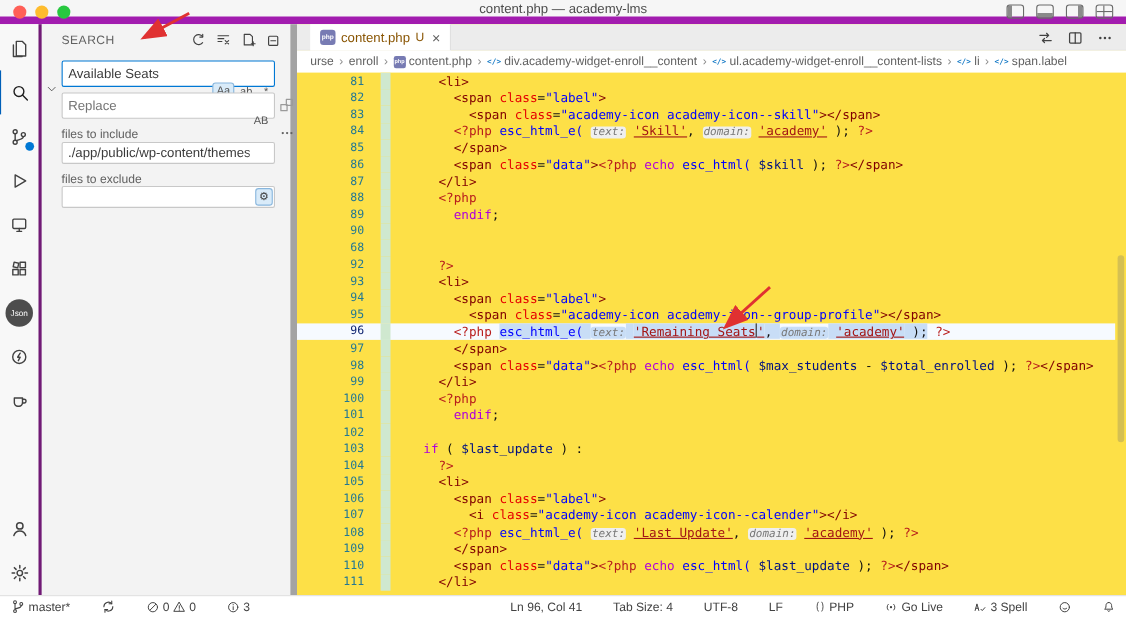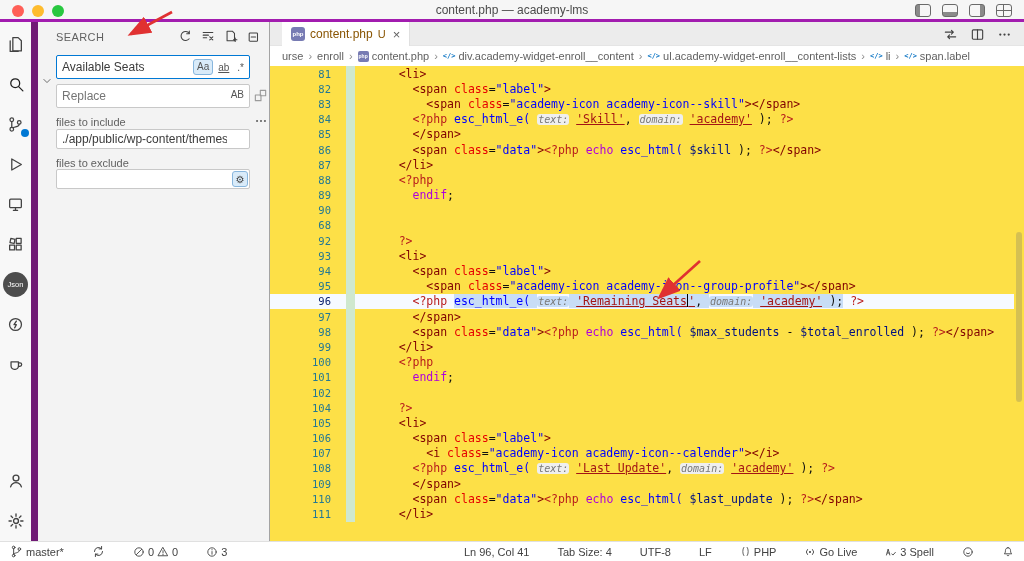--- a/index.html
+++ b/index.html
@@ -2,57 +2,57 @@
 <html><head>
 <meta charset="utf-8">
 <style>
   html,body{margin:0;padding:0;background:#fff;}
   *{box-sizing:border-box;}
   .window{position:relative;width:1024px;height:561px;overflow:hidden;background:#fff;
     font-family:"Liberation Sans",sans-serif;color:#3b3b3b;font-size:12px;}
 
   
   .titlebar{position:absolute;left:0;top:0;right:0;height:22px;background:#f6f6f6;
-    border-bottom:3px solid #a21caf;display:flex;align-items:center;justify-content:center;}
+    border-bottom:7px solid #a21caf;display:flex;align-items:flex-end;justify-content:center;}
   .lights{position:absolute;left:12px;top:5px;display:flex;gap:8px;}
   .light{width:12px;height:12px;border-radius:50%;}
   .light.red{background:#ff5f57;}.light.yellow{background:#febc2e;}.light.green{background:#28c840;}
   .tb-title{font-size:12px;color:#4c4c4c;}
   .tb-icons{position:absolute;right:12px;top:4px;display:flex;gap:11px;align-items:center;}
   .wicon{width:16px;height:13px;border:1.2px solid #6a6a6a;border-radius:3px;}
   .wicon.left{background:linear-gradient(to right,#8a8a8a 0 4px,transparent 4px);}
   .wicon.bottom{background:linear-gradient(to top,#8a8a8a 0 4px,transparent 4px);}
   .wicon.right{background:linear-gradient(to left,#8a8a8a 0 4px,transparent 4px);}
   .wicon.grid{background:
     linear-gradient(#6a6a6a,#6a6a6a) 50% 0/1.2px 100% no-repeat,
     linear-gradient(#6a6a6a,#6a6a6a) 0 50%/100% 1.2px no-repeat;}
 
   
   .activitybar{position:absolute;left:0;top:22px;width:38px;bottom:20px;background:#f8f8f8;
-    border-right:7px solid #701a75;display:flex;flex-direction:column;align-items:center;padding-top:2px;}
+    border-right:3px solid #701a75;display:flex;flex-direction:column;align-items:center;padding-top:2px;}
   .ab-item{width:38px;height:40px;display:flex;align-items:center;justify-content:center;position:relative;}
   .ab-item.active{border-left:2px solid #005fb8;}
   .ab-badge{position:absolute;right:6px;bottom:7px;width:8px;height:8px;border-radius:50%;background:#0078d4;}
   .json-badge{width:25px;height:25px;border-radius:50%;background:#4d4d4d;color:#fff;font-size:7.5px;
     display:flex;align-items:center;justify-content:center;}
   .ab-bottom{margin-top:auto;display:flex;flex-direction:column;align-items:center;}
   svg.ic{stroke:#424242;fill:none;stroke-width:1.2;stroke-linecap:round;stroke-linejoin:round;}
   svg.ic .fill{fill:#424242;stroke:none;}
 
   
   .sidebar{position:absolute;left:38px;top:22px;width:232px;bottom:20px;background:#f3f3f3;
-    border-right:1px solid #a3a3a3;}
+    border-right:6px solid #a3a3a3;}
   .sb-header{position:absolute;left:18px;top:9px;font-size:11px;color:#616161;letter-spacing:.4px;}
   .sb-header-icons{position:absolute;right:8px;top:7px;display:flex;gap:9px;align-items:center;}
   .toggle-replace{position:absolute;left:4px;top:54px;color:#616161;}
   .box{position:absolute;left:18px;width:194px;}
   .box input{width:100%;height:24px;background:#fff;border:1px solid #c8c8c8;border-radius:2px;
     font-family:"Liberation Sans",sans-serif;font-size:12px;color:#3b3b3b;padding:0 56px 0 5px;outline:none;}
   .box.focused input{border-color:#0078d4;}
-  .box .opts{position:absolute;right:3px;top:4px;display:flex;gap:2px;align-items:flex-end;padding-left:34px;}
+  .box .opts{position:absolute;right:3px;top:20px;display:flex;gap:2px;align-items:flex-end;padding-left:34px;}
   .opt{font-size:10px;color:#555;border-radius:3px;padding:1px 3px;line-height:12px;}
   .opt.active{border:1px solid #88b6dd;background:#d9ebf9;}
   .opt.uline{text-decoration:underline;}
   .sb-label{position:absolute;left:18px;font-size:11px;color:#616161;}
   .box input.small{height:20px;font-size:12px;padding:0 22px 0 5px;}
   .mini-btn{position:absolute;display:flex;align-items:center;justify-content:center;}
   .gear-box{position:absolute;right:2px;top:2px;width:16px;height:16px;border:1px solid #88b6dd;
     background:#d9ebf9;border-radius:3px;display:flex;align-items:center;justify-content:center;
     font-size:10px;color:#424242;}
 
@@ -435,20 +435,25 @@
           <div class="ln">101</div>
           <div class="gut"></div>
           <div class="lc"><span class="tk-pln">       </span><span class="tk-kw">endif</span><span class="tk-pln">;</span></div>
         </div>
         <div class="row">
           <div class="ln">102</div>
           <div class="gut"></div>
           <div class="lc"></div>
         </div>
         <div class="row">
+          <div class="ln">103</div>
+          <div class="gut"></div>
+          <div class="lc"><span class="tk-pln">   </span><span class="tk-kw">if</span><span class="tk-pln"> ( </span><span class="tk-var">$last_update</span><span class="tk-pln"> ) :</span></div>
+        </div>
+        <div class="row">
           <div class="ln">104</div>
           <div class="gut"></div>
           <div class="lc"><span class="tk-pln">     </span><span class="tk-php">?&gt;</span></div>
         </div>
         <div class="row">
           <div class="ln">105</div>
           <div class="gut"></div>
           <div class="lc"><span class="tk-pln">     </span><span class="tk-tag">&lt;li&gt;</span></div>
         </div>
         <div class="row">

